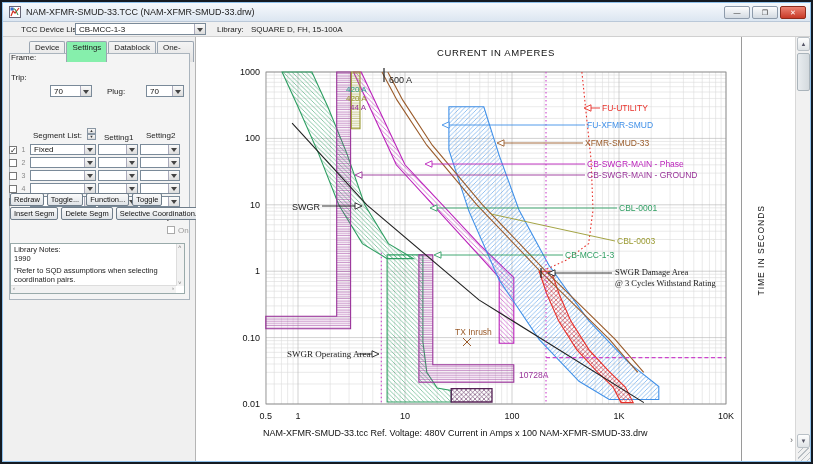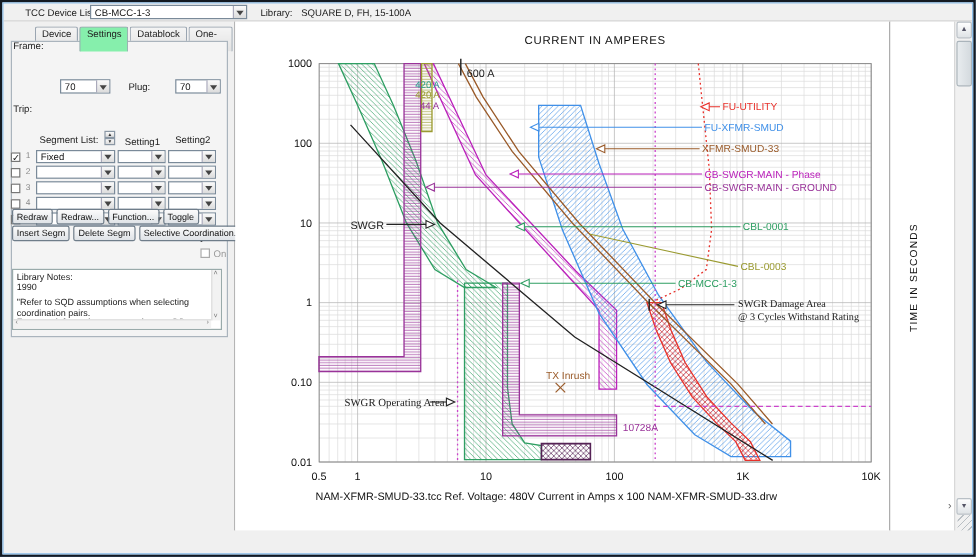--- a/index.html
+++ b/index.html
@@ -49,20 +49,34 @@
   .sthumb{position:absolute;left:1px;right:1px;top:16px;height:38px;background:linear-gradient(90deg,#e8ecef,#d4dade);border:1px solid #aab4bb;border-radius:2px;}
   .grip{position:absolute;right:0;bottom:0;width:13px;height:13px;background:
     repeating-linear-gradient(135deg,transparent 0 3px,#b9bfc4 3px 4px);}
 </style>
 </head>
 <body>
 
 <div class="frame">
  <div class="inner">
 
+  <div class="titlebar">
+    <svg class="appicon" viewBox="0 0 12 12">
+      <rect x="0.5" y="0.5" width="11" height="11" fill="#fff" stroke="#667"></rect>
+      <polyline points="2,10 4,5 6,7 10,2" fill="none" stroke="#d03020" stroke-width="1.2"></polyline>
+      <polyline points="2,3 6,3 9,9" fill="none" stroke="#2a8a40" stroke-width="1"></polyline>
+      <rect x="1.5" y="1.5" width="3" height="3" fill="#3a6ccc"></rect>
+    </svg>
+    <span class="title-text">NAM-XFMR-SMUD-33.TCC (NAM-XFMR-SMUD-33.drw)</span>
+    <div class="winbtns" id="winbtns">
+          <div class="winbtn">—</div>
+          <div class="winbtn">❐</div>
+          <div class="winbtn close">✕</div>
+        </div>
+  </div>
 
   <div class="toolbar">
     <span class="lbl" style="left:18px">TCC Device List:</span>
     <div class="combo" style="position:absolute;left:72px;top:1px;width:131px;height:12px">
       <span class="ctext">CB-MCC-1-3</span>
       <span class="carrow">
             <span class="tri" style="margin-top:4px"></span>
           </span>
     </div>
     <span class="lbl" style="left:214px">Library:</span>
@@ -75,21 +89,21 @@
       <div class="tabs" id="tabs">
             <div class="tab">Device</div>
             <div class="tab active">Settings</div>
             <div class="tab">Datablock</div>
             <div class="tab">One-Line</div>
           </div>
       <div class="pane"></div>
 
       <span class="fl" style="left:8px;top:16px">Frame:</span>
 
-      <span class="fl" style="left:8px;top:68px">Trip:</span>
+      <span class="fl" style="left:8px;top:36px">Trip:</span>
       <div class="combo" style="position:absolute;left:47px;top:48px;width:42px;height:12px">
         <span class="ctext">70</span>
         <span class="carrow">
               <span class="tri" style="margin-top:4px"></span>
             </span>
       </div>
       <span class="fl" style="left:104px;top:50px">Plug:</span>
       <div class="combo" style="position:absolute;left:143px;top:48px;width:38px;height:12px">
         <span class="ctext">70</span>
         <span class="carrow">
@@ -213,21 +227,21 @@
                 <span class="ctext" style="top: 0px;"></span>
                 <span class="carrow">
                   <span class="tri"></span>
                 </span>
               </div>
             </div>
           </div>
 
       <div class="row-line" style="left:7px;top:156px;gap:3px" id="btnrow1">
             <button class="btn">Redraw</button>
-            <button class="btn">Redraw...</button>
+            <button class="btn">Toggle...</button>
             <button class="btn">Function...</button>
             <button class="btn">Toggle</button>
           </div>
       <span class="fl" style="left:158px;top:175px">Cycles</span>
       <div class="row-line" style="left:7px;top:170px;gap:3px" id="btnrow2">
             <button class="btn">Insert Segm</button>
             <button class="btn">Delete Segm</button>
             <button class="btn">Selective Coordination...</button>
           </div>
       <span class="cb" style="position:absolute;left:164px;top:189px;border-color:#aaa"></span>

